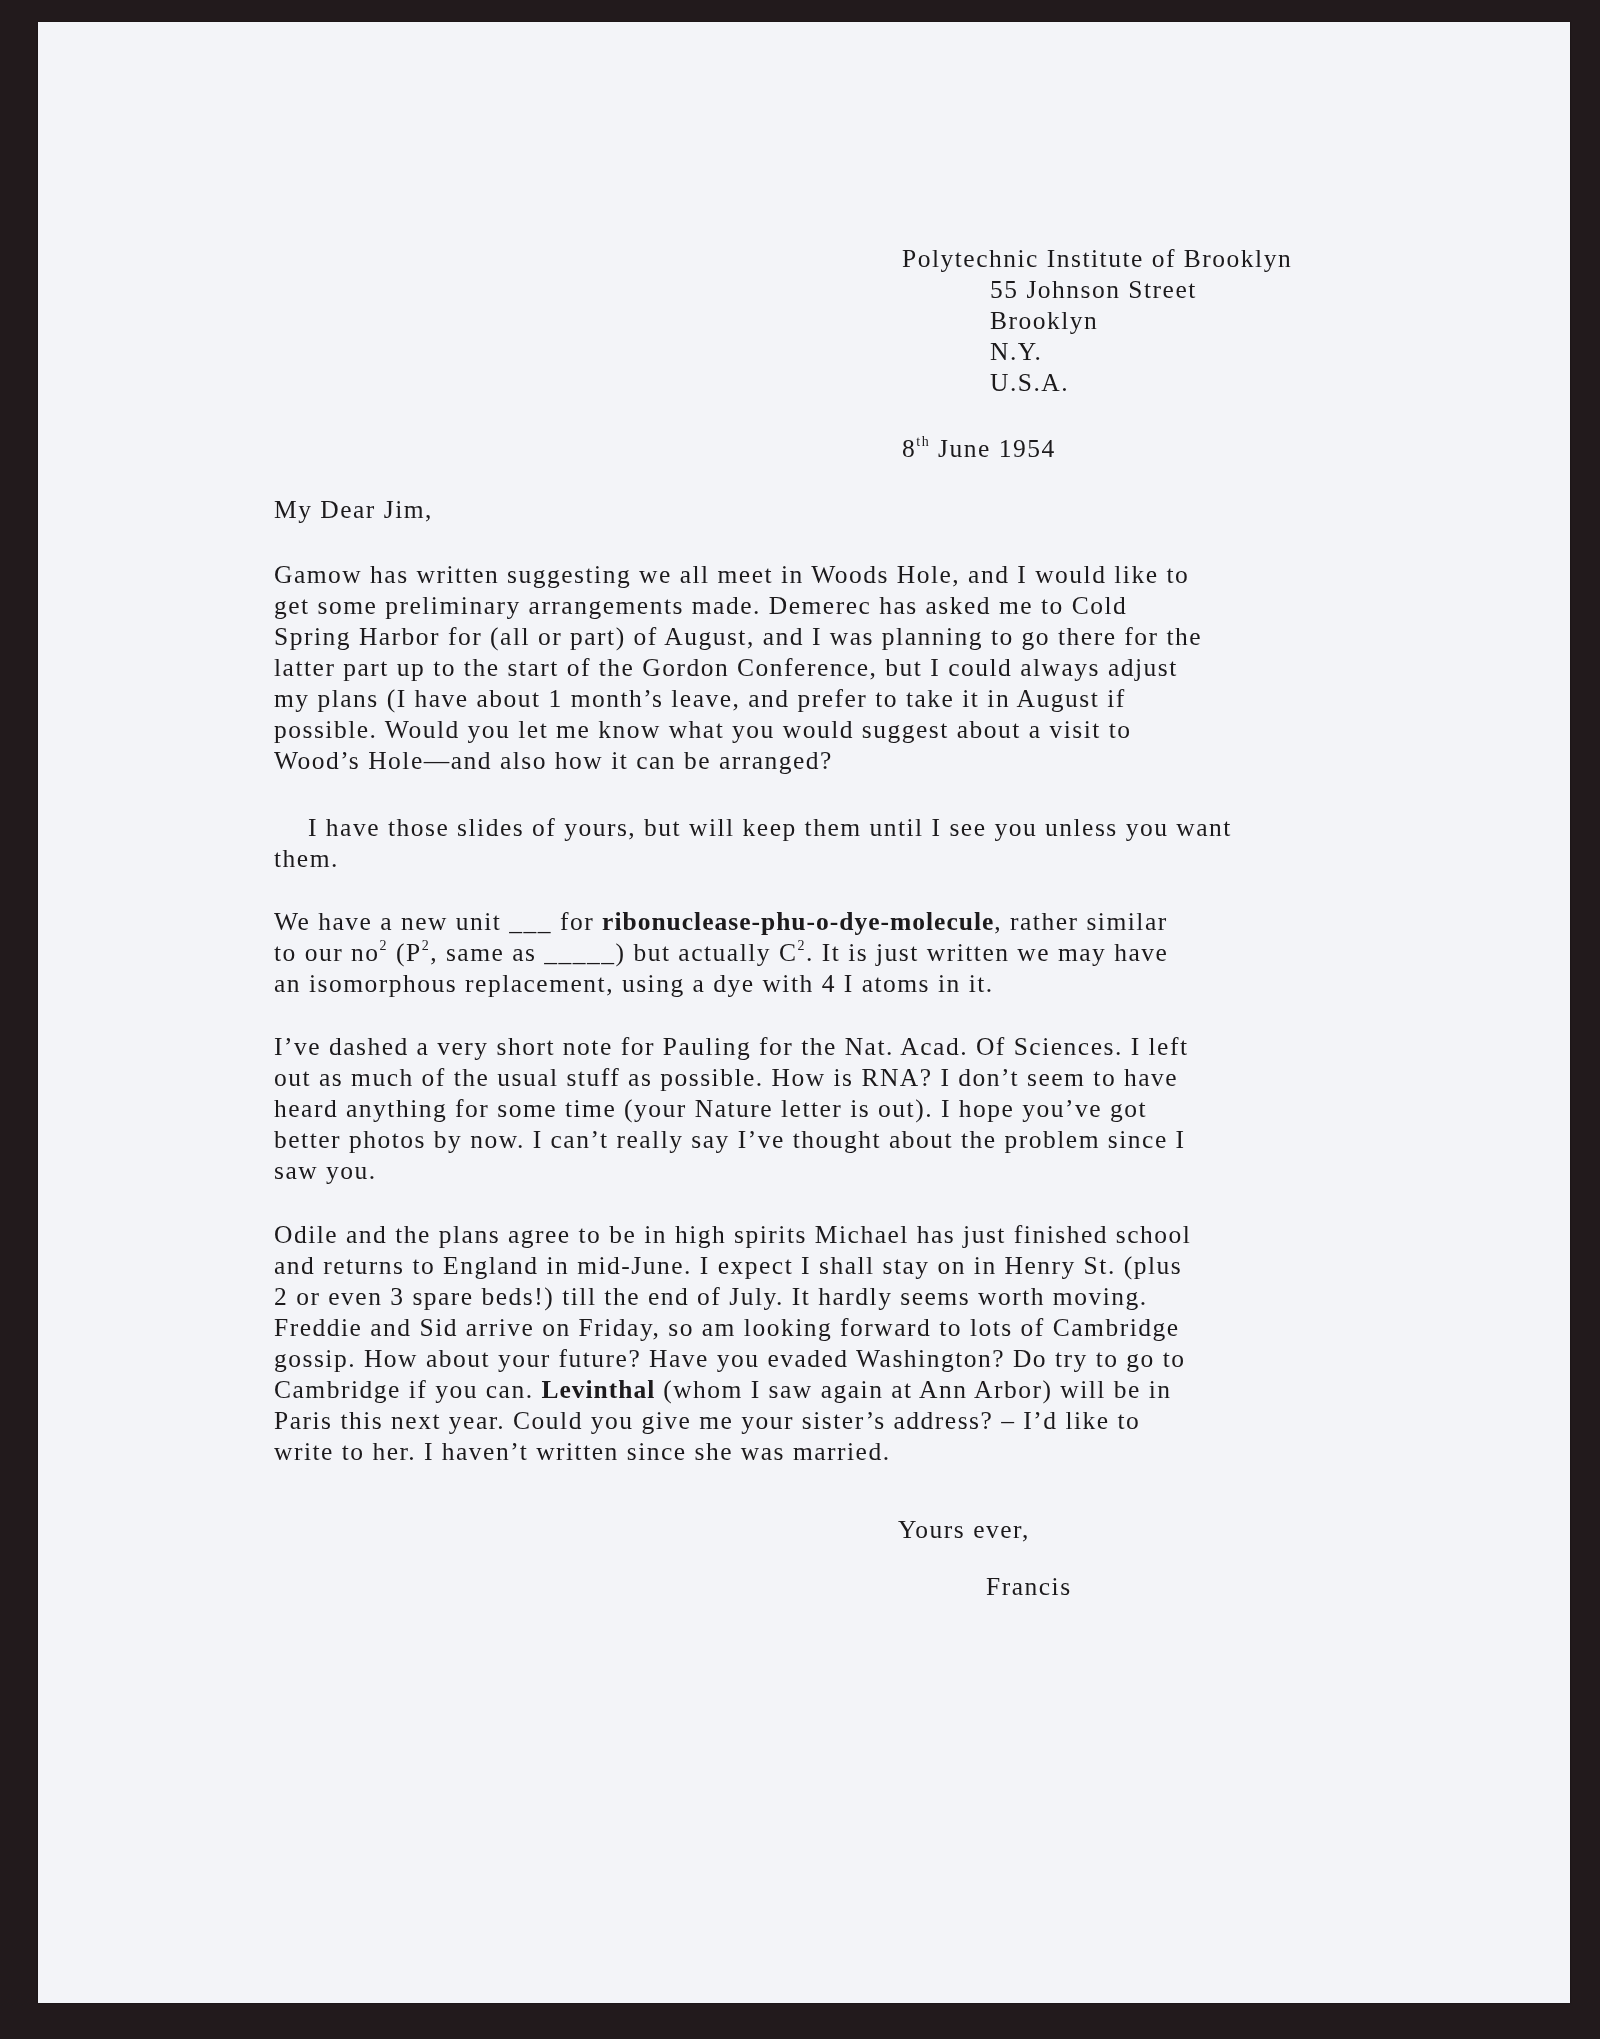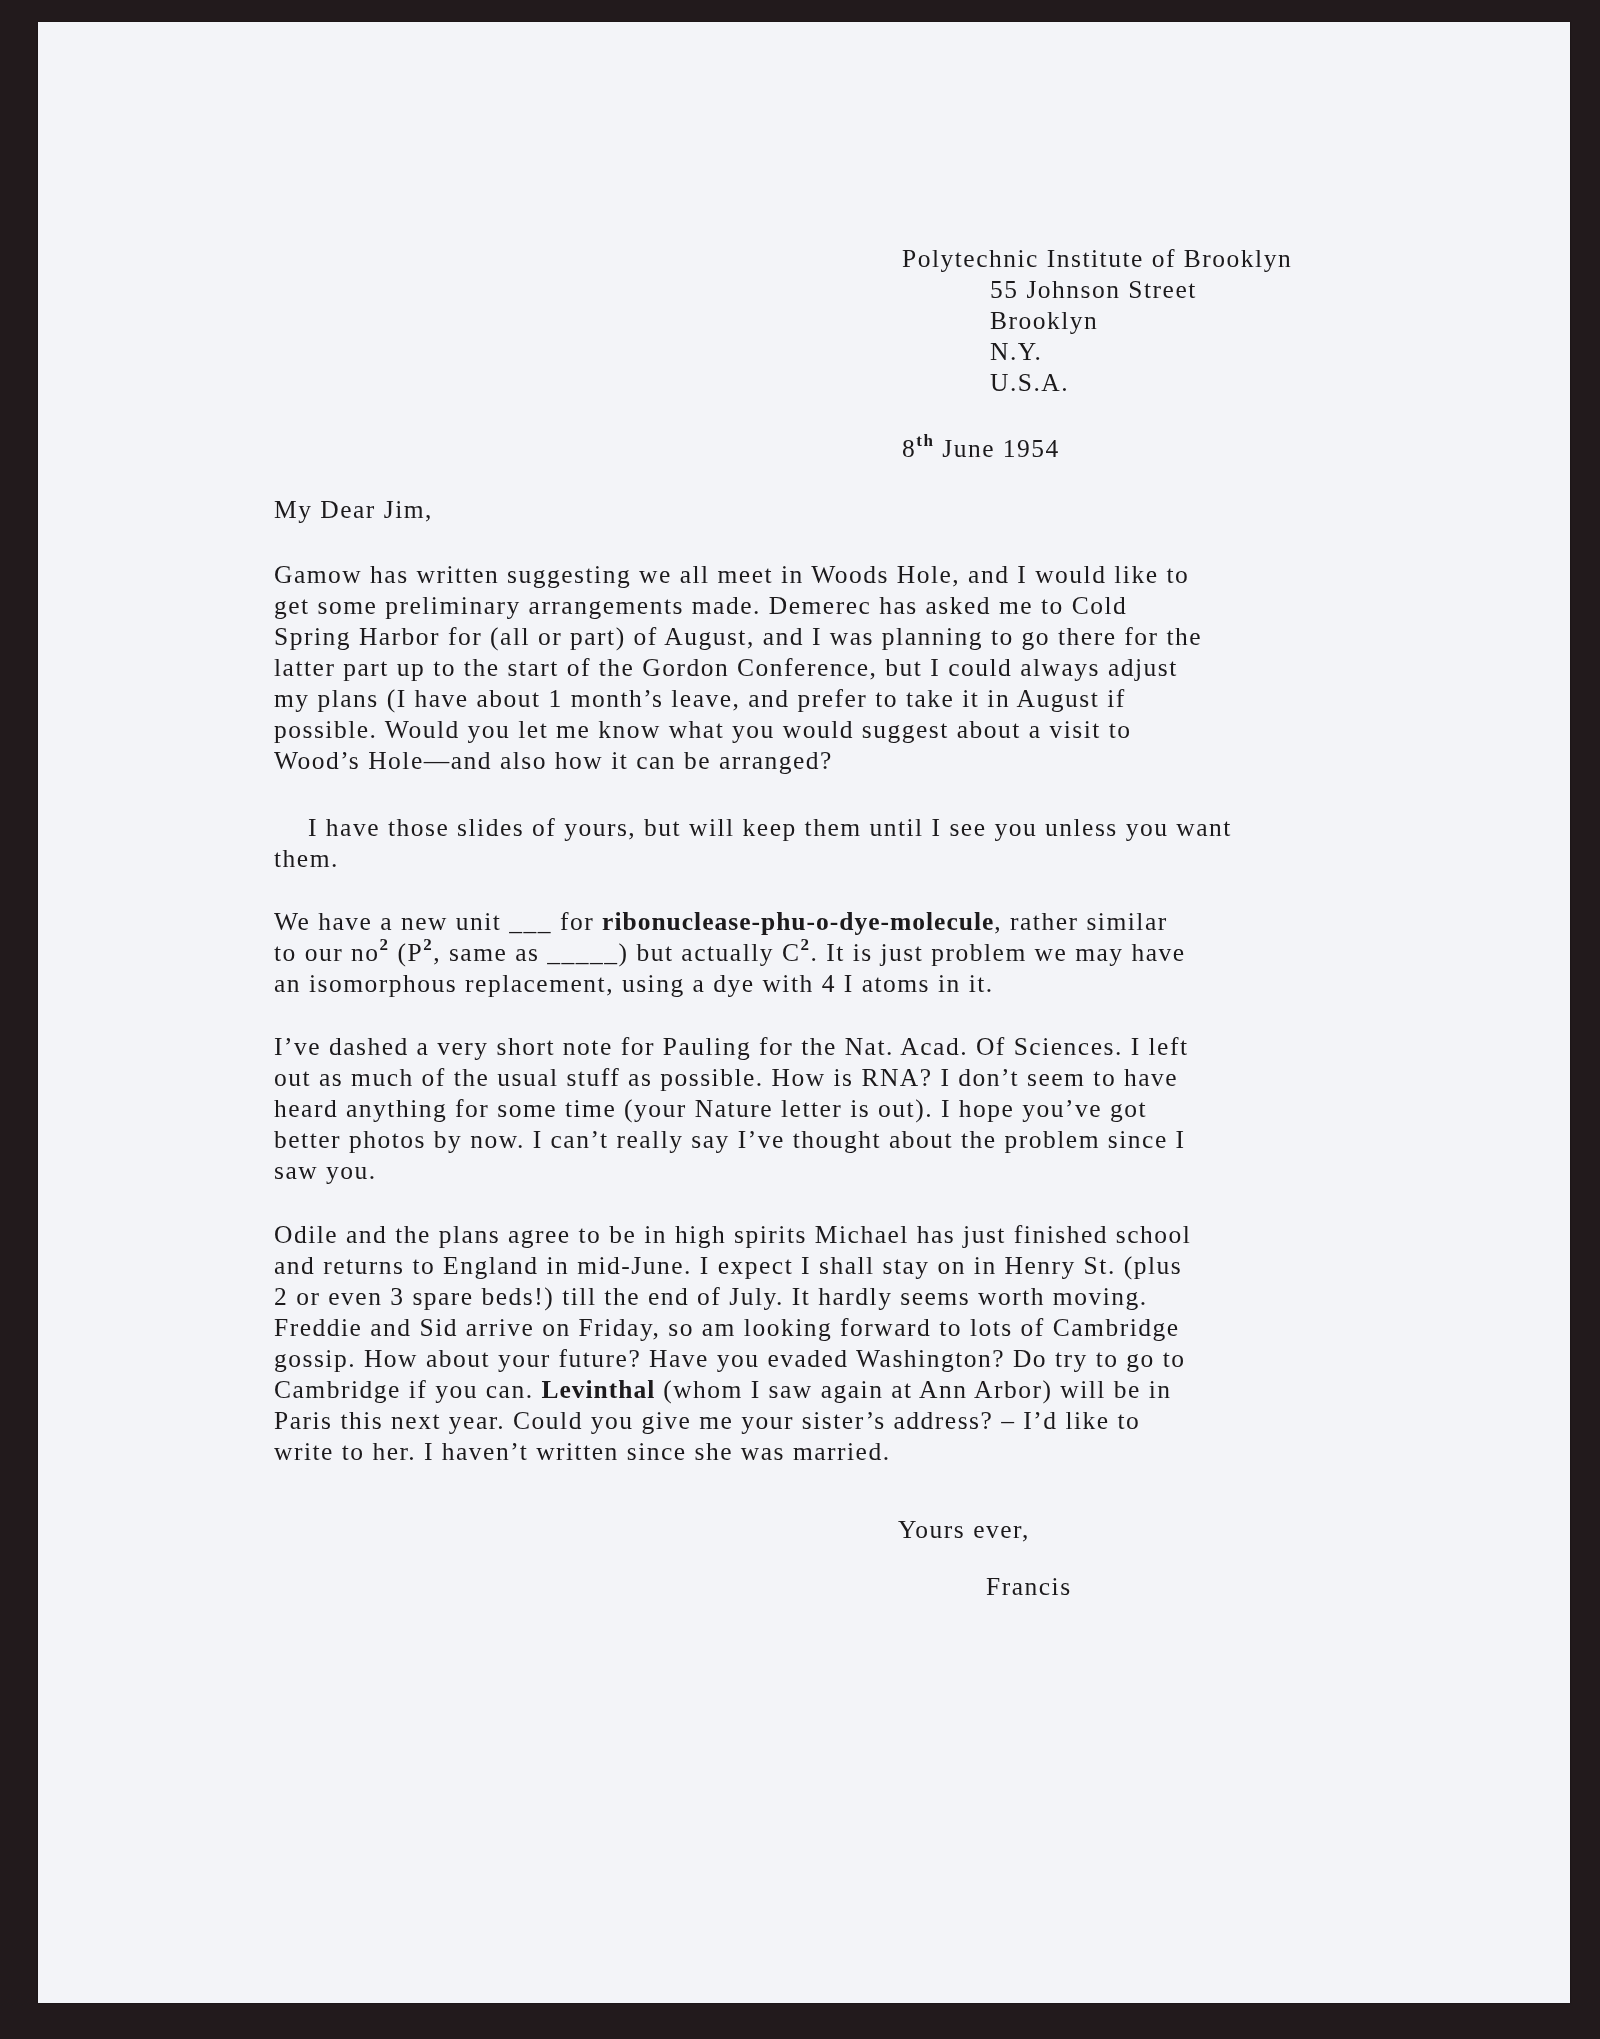--- a/index.html
+++ b/index.html
@@ -30,25 +30,24 @@
       letter-spacing: 1.5px;
       white-space: nowrap;
       line-height: 30px;
     }
     .line {
       position: absolute;
       left: 0;
       white-space: nowrap;
     }
     sup {
-      font-size: 17px;
+      font-size: 14px;
       line-height: 0;
       position: relative;
       top: -2px;
-      font-weight: bold;
     }
     b { font-weight: bold; letter-spacing: 1px; }
     .para { position: absolute; left: 236px; }
   </style>
 </head>
 <body>
 
 <div class="paper">
 
   <div class="txt" style="left:864px; top:222px;">
@@ -79,21 +78,21 @@
   <div class="txt para" style="top:791px;">
     <div class="line" style="top:0;margin-left:34px;">I have those slides of yours, but will keep them until I see you unless you want</div>
     <div class="line" style="top:31px;">them.</div>
   </div>
 
   <div class="txt para" style="top:885px;">
     <div class="line" style="top:0;">
       <span>We have a new unit ___ for </span><b>ribonuclease-phu-o-dye-molecule</b><span>, rather similar</span>
     </div>
     <div class="line" style="top:31px;">
-      <span>to our no</span><sup>2</sup><span> (P</span><sup>2</sup><span>, same as _____) but actually C</span><sup>2</sup><span>.  It is just problem we may have</span>
+      <span>to our no</span><sup>2</sup><span> (P</span><sup>2</sup><span>, same as _____) but actually C</span><sup>2</sup><span>.  It is just written we may have</span>
     </div>
     <div class="line" style="top:62px;">an isomorphous replacement, using a dye with 4 I atoms in it.</div>
   </div>
 
   <div class="txt para" style="top:1010px;">
     <div class="line" style="top:0;">I’ve dashed a very short note for Pauling for the Nat. Acad. Of Sciences.  I left</div>
     <div class="line" style="top:31px;">out as much of the usual stuff as possible.  How is RNA?  I don’t seem to have</div>
     <div class="line" style="top:62px;">heard anything for some time (your Nature letter is out).  I hope you’ve got</div>
     <div class="line" style="top:93px;">better photos by now.  I can’t really say I’ve thought about the problem since I</div>
     <div class="line" style="top:124px;">saw you.</div>

